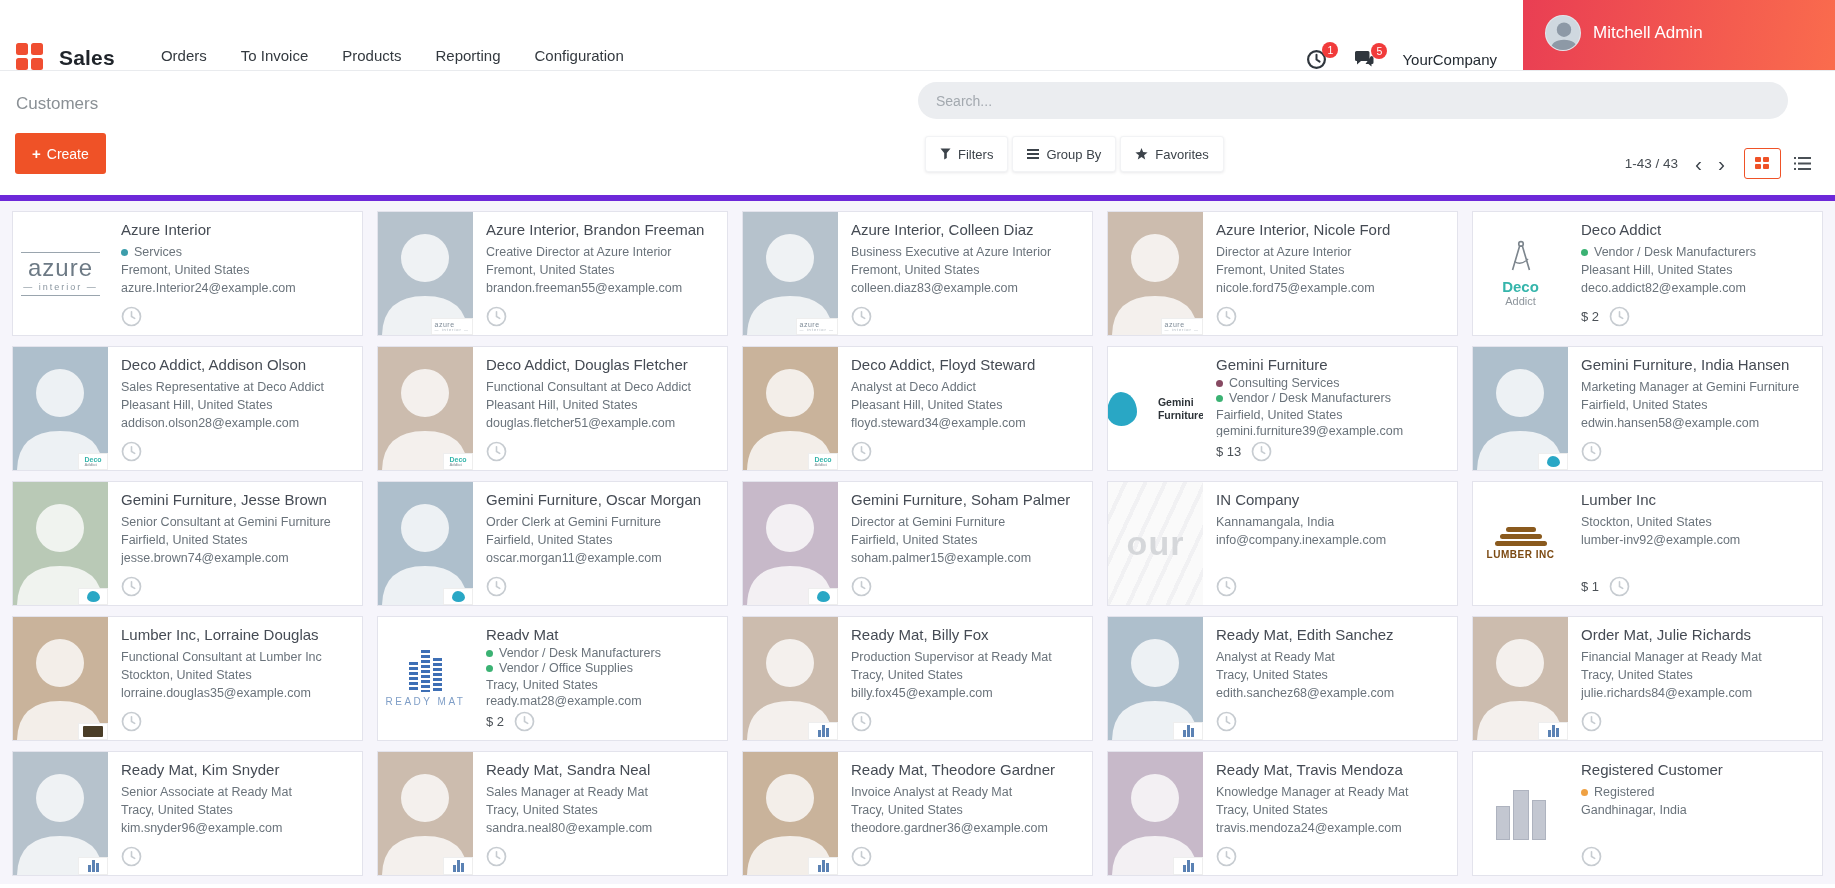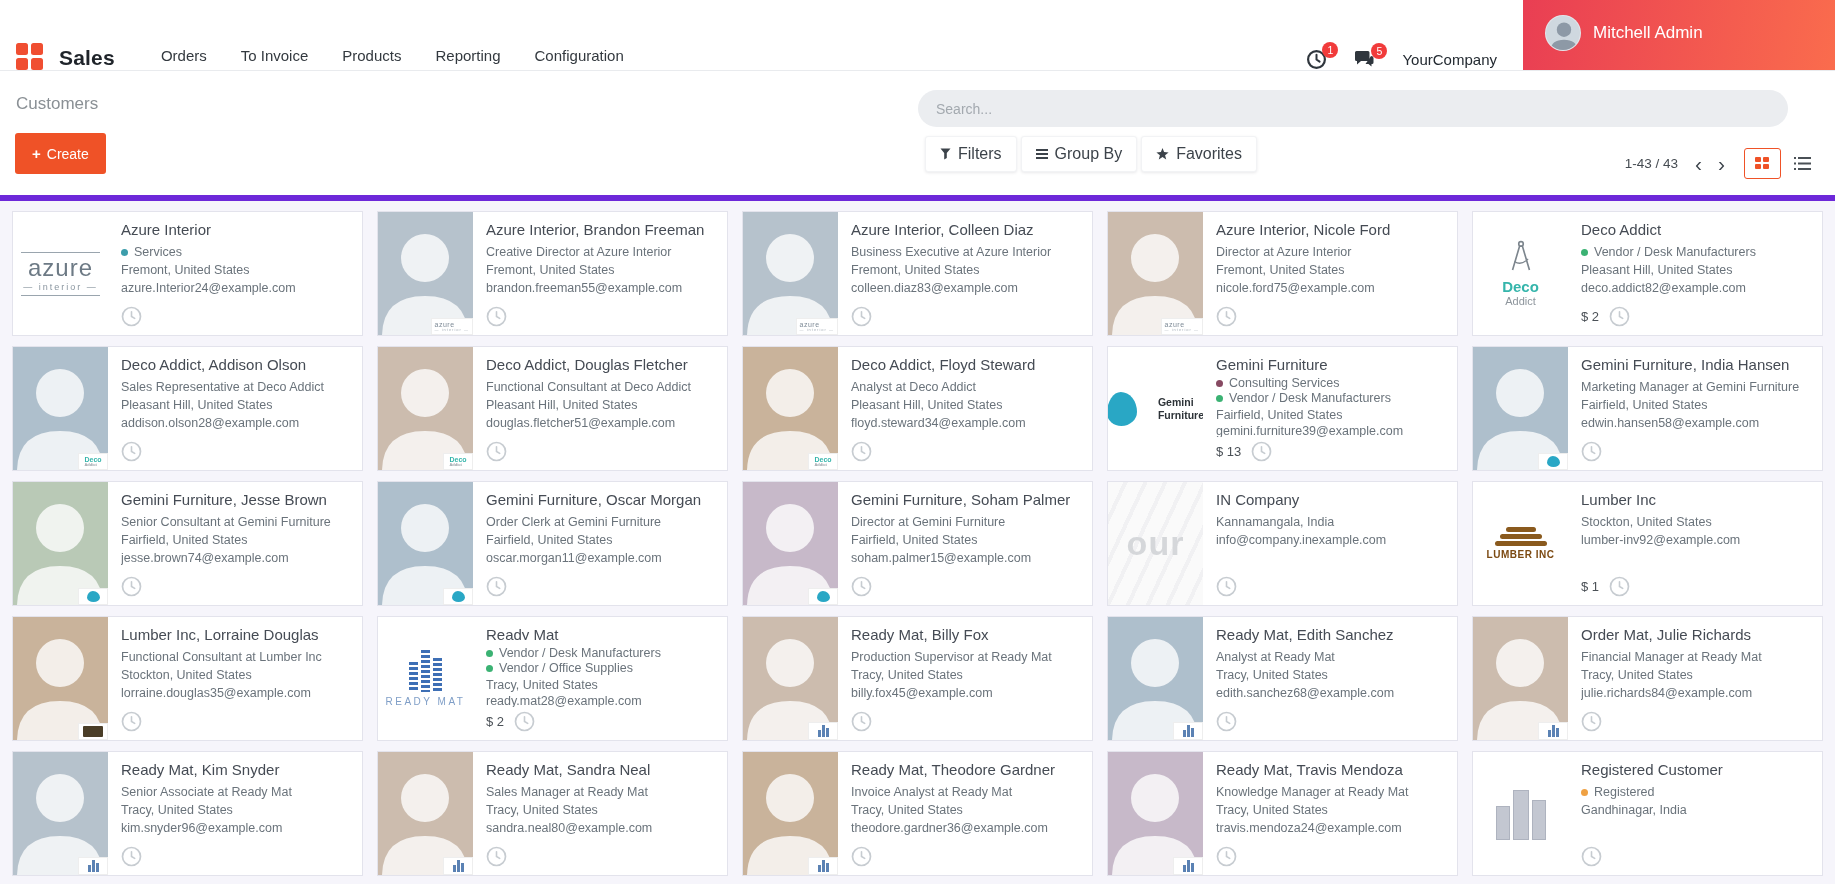--- a/index.html
+++ b/index.html
@@ -18,26 +18,26 @@
   .tray-badge { position:absolute; top:-7px; right:-11px; background:#f13b3b; color:#fff; font-size:10.5px; min-width:16px; height:16px; border-radius:8px; display:flex; align-items:center; justify-content:center; padding:0 3px; }
   .company-switch { font-size:15px; color:#232a31; cursor:pointer; margin-right:4px; }
   .user-section { height:75px; min-width:312px; background:linear-gradient(100deg,#e93e53 0%,#fa6c4d 100%); display:flex; align-items:center; padding:0 24px 0 22px; cursor:pointer; }
   .avatar { width:36px; height:36px; border-radius:50%; background:#cfd8df; overflow:hidden; flex:none; border:1px solid rgba(255,255,255,.4); position:relative; }
   .avatar svg { position:absolute; bottom:-2px; left:0; }
   .user-name { color:#fff; font-size:17px; margin-left:12px; white-space:nowrap; }
 
   
   .control-panel { position:relative; height:130px; background:#fff; border-bottom:6px solid #6d28d9; }
   .breadcrumb { position:absolute; left:16px; top:23px; font-size:17px; color:#8a9095; cursor:pointer; }
-  .search-input { position:absolute; left:918px; top:19px; width:870px; height:37px; background:#ebedf0; border:none; border-radius:19px; padding:0 18px; font-size:14px; color:#3a4046; font-family:"Liberation Sans",sans-serif; outline:none; }
+  .search-input { position:absolute; left:918px; top:11px; width:870px; height:37px; background:#ebedf0; border:none; border-radius:19px; padding:0 18px; font-size:14px; color:#3a4046; font-family:"Liberation Sans",sans-serif; outline:none; }
   .search-input::placeholder { color:#a3a9af; }
   .create-btn { position:absolute; left:15px; top:62px; height:41px; background:#ef5227; color:#fff; border:none; border-radius:3px; padding:0 17px; font-size:14px; cursor:pointer; font-family:"Liberation Sans",sans-serif; display:flex; align-items:center; gap:6px; }
   .create-btn .plus { font-weight:700; font-size:15px; }
   .filter-group { position:absolute; left:925px; top:65px; display:flex; gap:4px; }
-  .cp-btn { height:36px; background:#fff; border:1px solid #f2f3f5; box-shadow:0 1px 3px rgba(40,40,60,.10); border-radius:3px; padding:0 14px; font-size:16px; color:#3c434a; display:flex; align-items:center; gap:7px; cursor:pointer; font-family:"Liberation Sans",sans-serif; }
+  .cp-btn { height:36px; background:#fff; border:1px solid #f2f3f5; box-shadow:0 1px 3px rgba(40,40,60,.10); border-radius:3px; padding:0 14px; font-size:13px; color:#3c434a; display:flex; align-items:center; gap:7px; cursor:pointer; font-family:"Liberation Sans",sans-serif; }
   .pager-area { position:absolute; right:18px; top:77px; display:flex; align-items:center; gap:6px; }
   .pager-text { font-size:13.5px; color:#454b51; margin-right:6px; }
   .pager-arrow { font-size:21px; color:#3e454d; line-height:20px; padding:0 5px; cursor:pointer; user-select:none; }
   .switch-kanban { width:37px; height:31px; border:1px solid #ef5227; border-radius:3px; display:flex; align-items:center; justify-content:center; cursor:pointer; margin-left:8px; background:#fff; }
   .mini-grid { width:15px; height:13px; display:grid; grid-template-columns:6px 6px; grid-template-rows:5px 5px; gap:2px; }
   .mini-grid span { background:#ef5227; border-radius:1px; }
   .switch-list { width:30px; height:31px; display:flex; align-items:center; justify-content:center; cursor:pointer; }
 
   
   .kanban { background:#f6f5fb; padding:10px 12px 14px; height:683px; display:grid; grid-template-columns:repeat(5,1fr); grid-auto-rows:125px; gap:10px 14px; align-content:start; }

